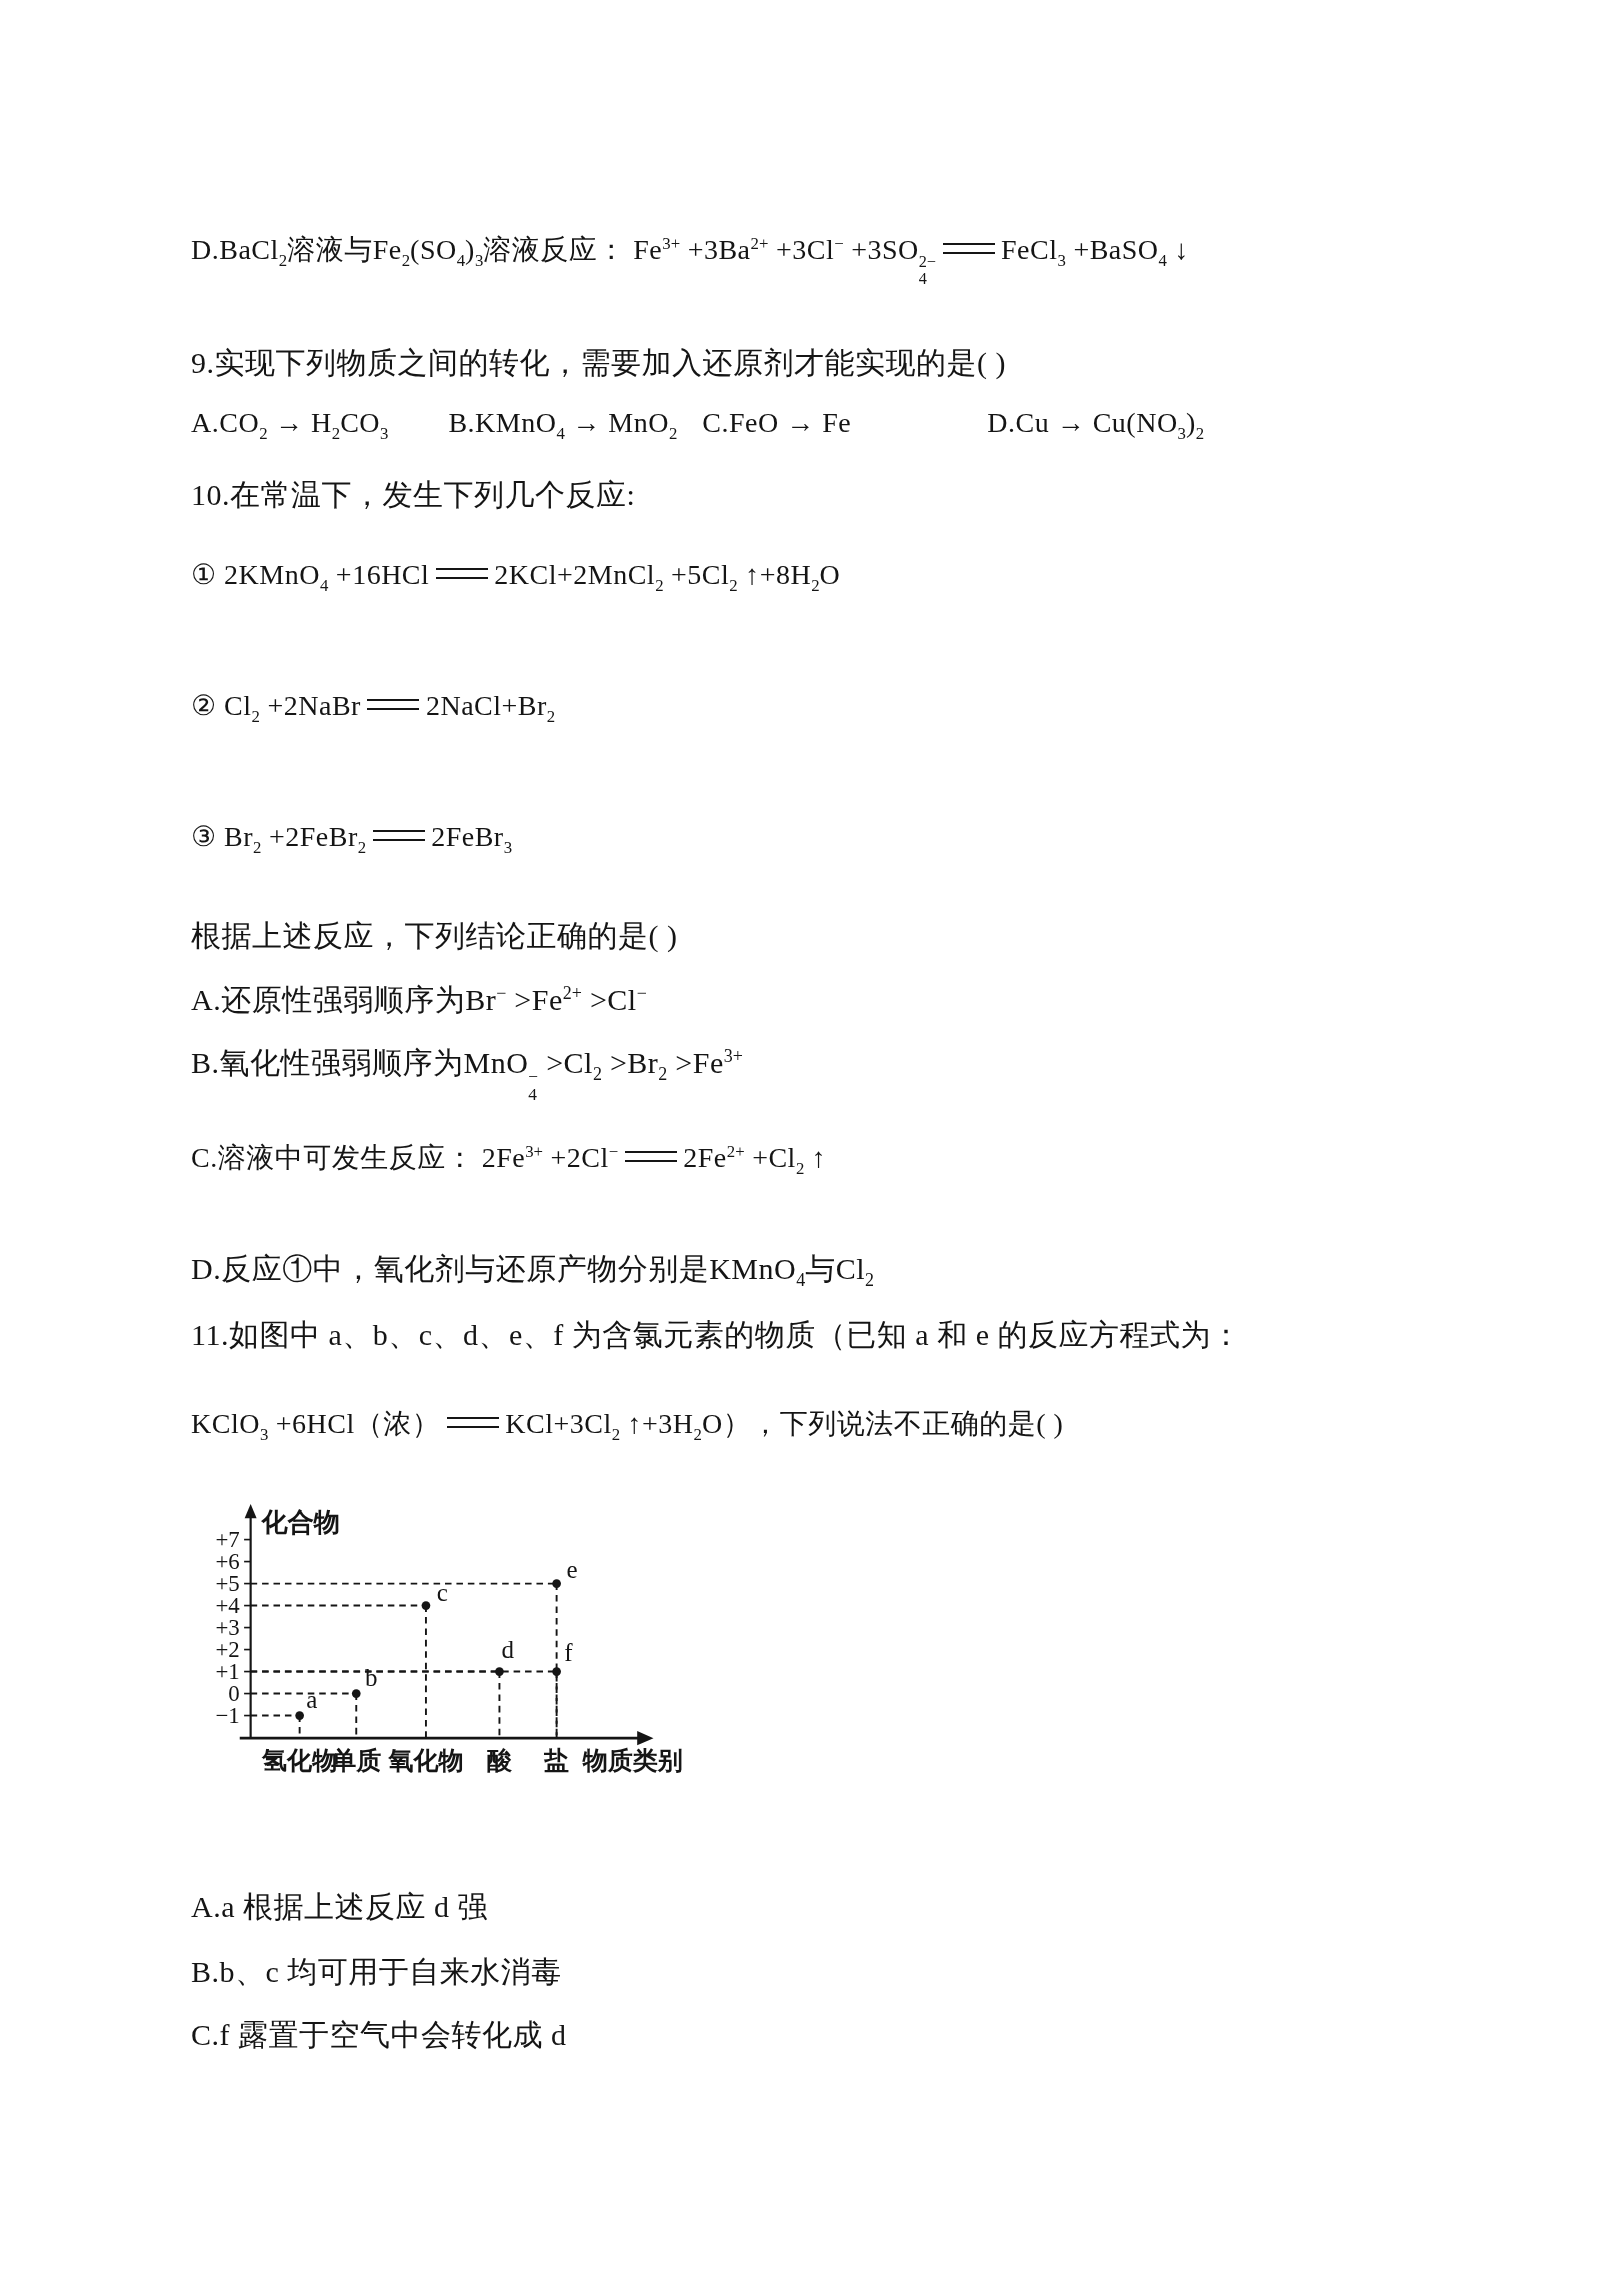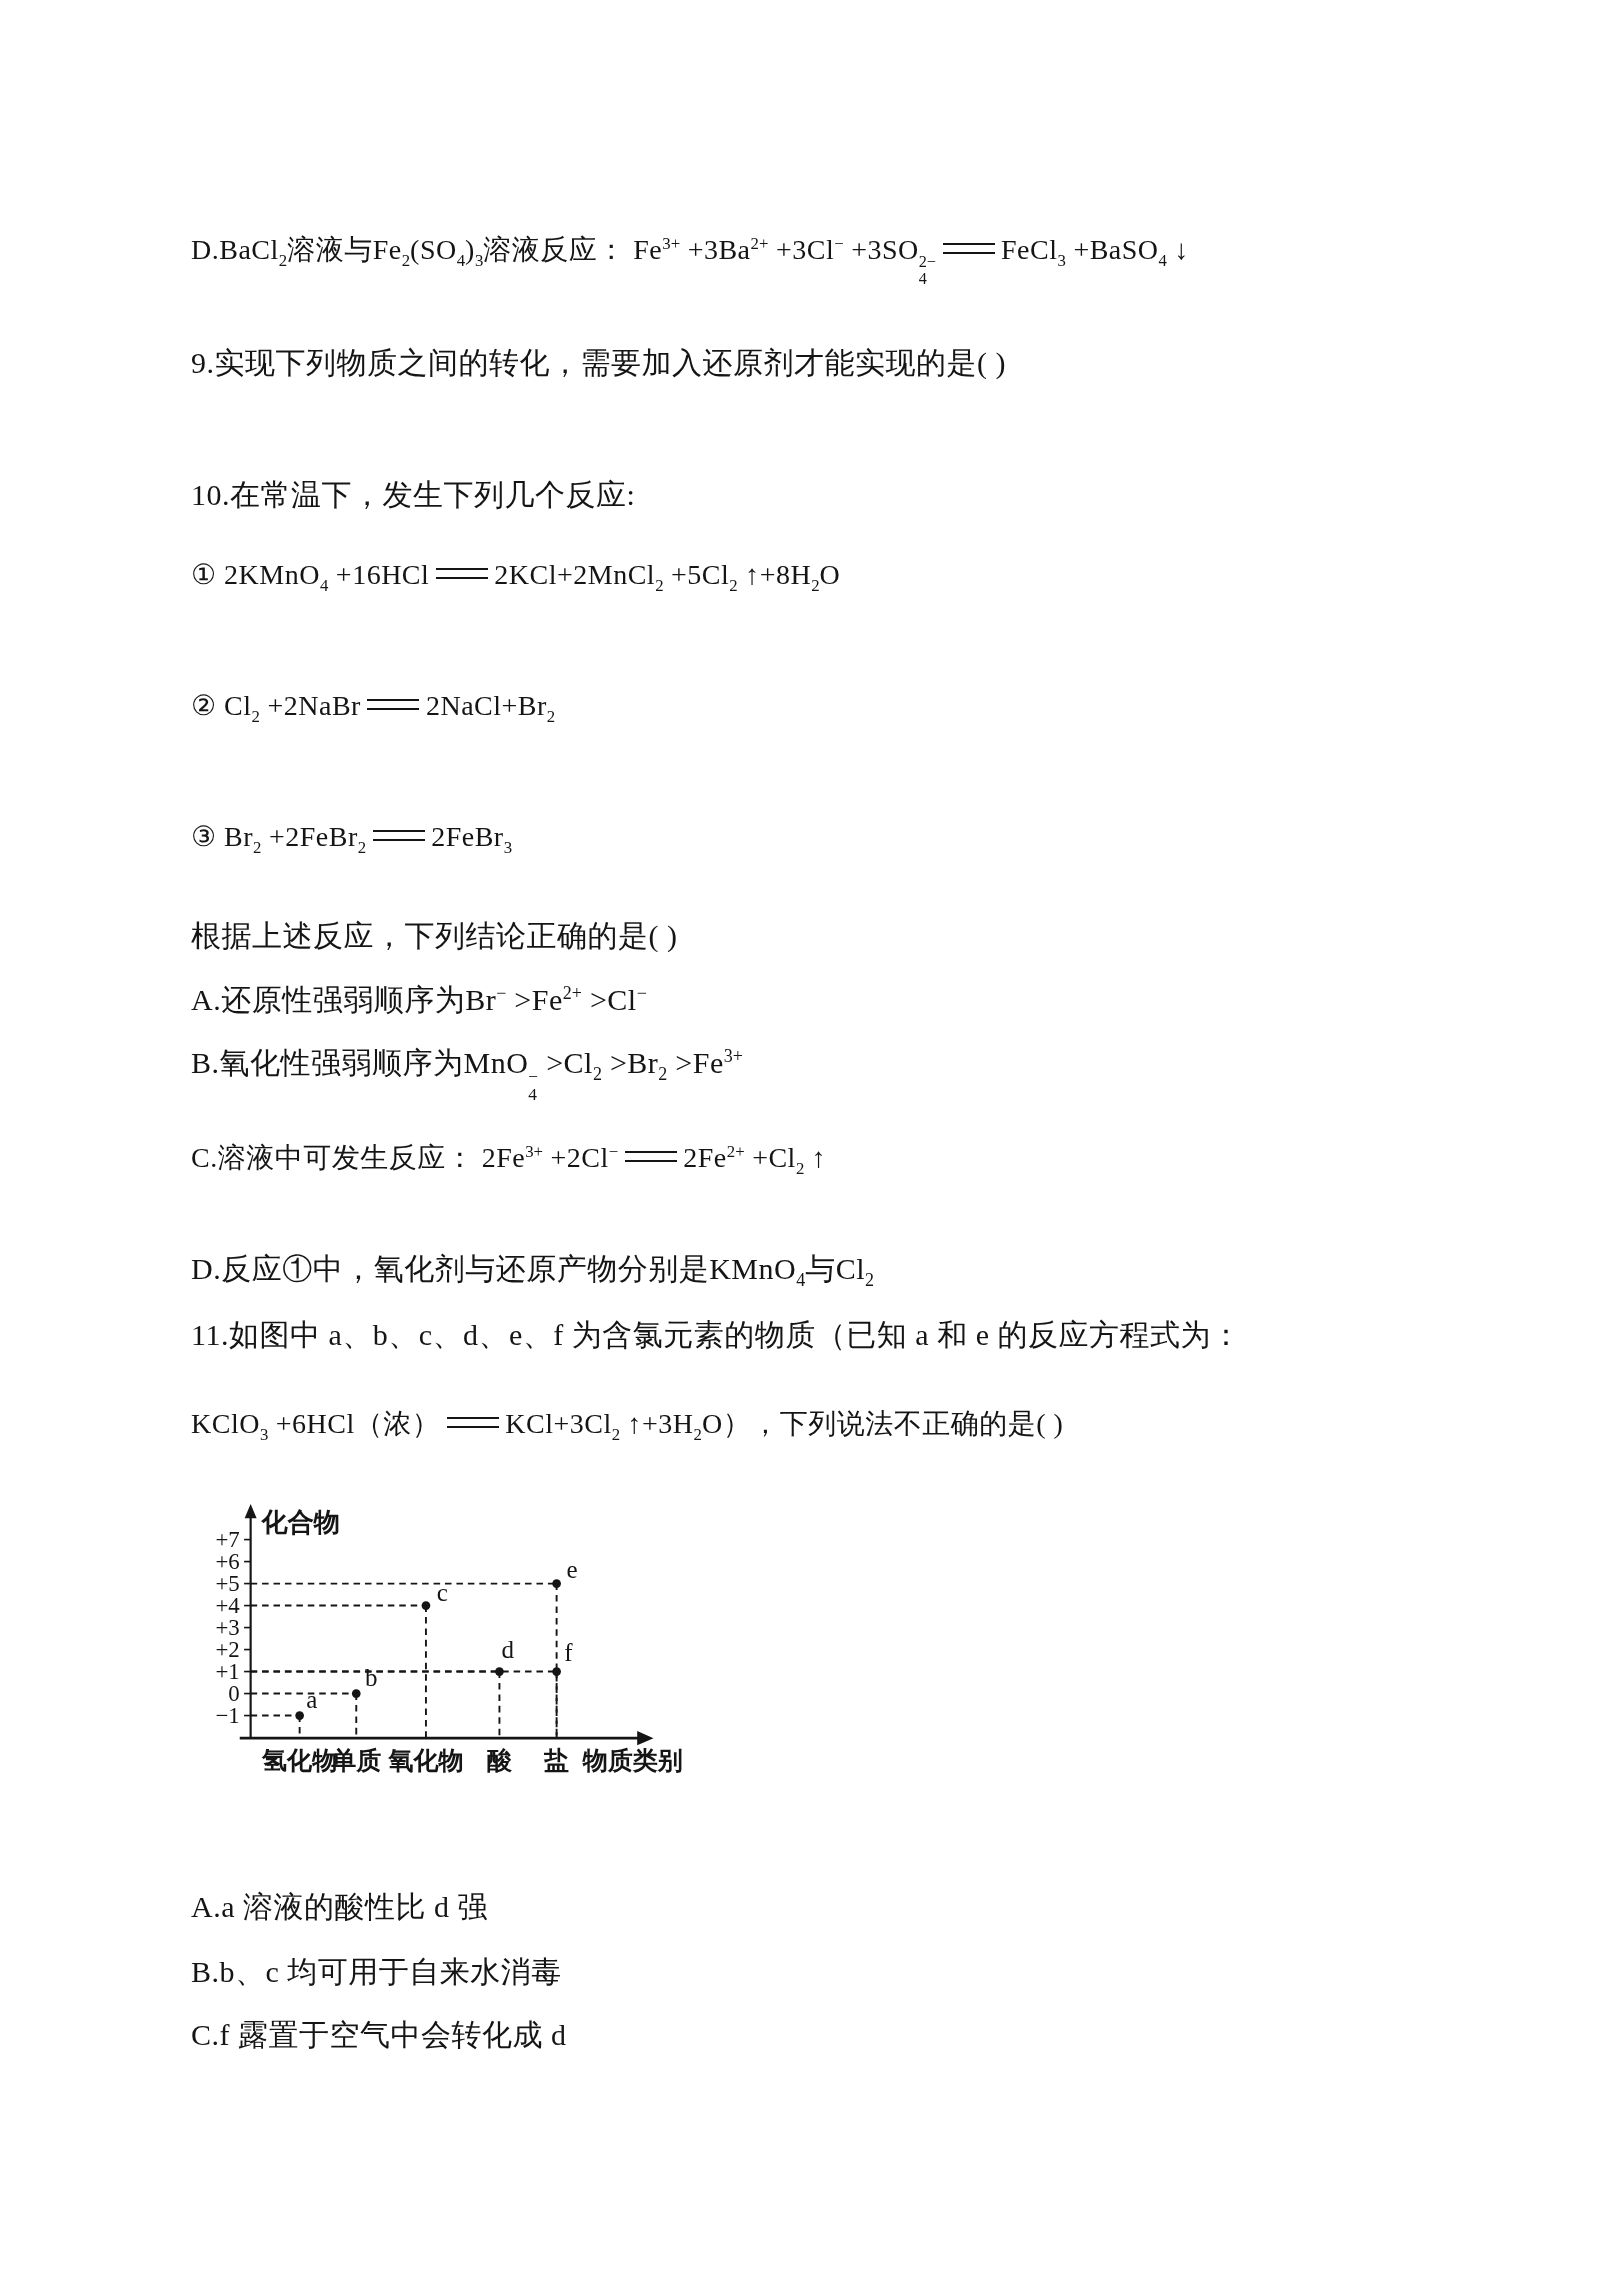--- a/index.html
+++ b/index.html
@@ -39,20 +39,23 @@
 
 <div class="page">
 
   <div class="line eqline" id="l-d8" style="top:232px">D.BaCl<sub>2</sub>溶液与Fe<sub>2</sub>(SO<sub>4</sub>)<sub>3</sub>溶液反应： Fe<sup>3+</sup> +3Ba<sup>2+</sup> +3Cl<sup>−</sup> +3SO<span class="ss">
         <span>2−</span>
         <span>4</span>
       </span><span class="dbleq"></span>FeCl<sub>3</sub> +BaSO<sub>4</sub> ↓</div>
 
   <div class="line" id="l-q9" style="top:344px">9.实现下列物质之间的转化，需要加入还原剂才能实现的是( )</div>
 
+  <div class="line eqline" id="l-q9o" style="top:405px">
+    <span class="optgap-a">A.CO<sub>2</sub> → H<sub>2</sub>CO<sub>3</sub></span><span class="optgap-b">B.KMnO<sub>4</sub> → MnO<sub>2</sub></span><span class="optgap-c">C.FeO → Fe</span><span>D.Cu → Cu(NO<sub>3</sub>)<sub>2</sub></span>
+  </div>
 
   <div class="line" id="l-q10" style="top:476px">10.在常温下，发生下列几个反应:</div>
 
   <div class="line eqline" id="l-eq1" style="top:557px">① 2KMnO<sub>4</sub> +16HCl<span class="dbleq"></span>2KCl+2MnCl<sub>2</sub> +5Cl<sub>2</sub> ↑+8H<sub>2</sub>O</div>
   <div class="line eqline" id="l-eq2" style="top:688px">② Cl<sub>2</sub> +2NaBr<span class="dbleq"></span>2NaCl+Br<sub>2</sub></div>
   <div class="line eqline" id="l-eq3" style="top:819px">③ Br<sub>2</sub> +2FeBr<sub>2</sub><span class="dbleq"></span>2FeBr<sub>3</sub></div>
 
   <div class="line" id="l-st2" style="top:917px">根据上述反应，下列结论正确的是( )</div>
   <div class="line" id="l-q10a" style="top:981px">A.还原性强弱顺序为Br<sup>−</sup> &gt;Fe<sup>2+</sup> &gt;Cl<sup>−</sup></div>
   <div class="line" id="l-q10b" style="top:1044px">B.氧化性强弱顺序为MnO<span class="ss">
@@ -116,18 +119,18 @@
         <text x="420" y="180.4" font-size="46" text-anchor="start" font-family="&quot;Liberation Serif&quot;,&quot;DejaVu Serif&quot;,serif" font-weight="normal">c</text>
         <circle cx="535" cy="309.6" r="8" fill="#151515"></circle>
         <text x="539" y="285.6" font-size="46" text-anchor="start" font-family="&quot;Liberation Serif&quot;,&quot;DejaVu Serif&quot;,serif" font-weight="normal">d</text>
         <circle cx="640" cy="148" r="8" fill="#151515"></circle>
         <text x="658" y="138" font-size="46" text-anchor="start" font-family="&quot;Liberation Serif&quot;,&quot;DejaVu Serif&quot;,serif" font-weight="normal">e</text>
         <circle cx="640" cy="309.6" r="8" fill="#151515"></circle>
         <text x="654" y="289.6" font-size="46" text-anchor="start" font-family="&quot;Liberation Serif&quot;,&quot;DejaVu Serif&quot;,serif" font-weight="normal">f</text>
       </svg>
   </div>
 
-  <div class="line" id="l-q11a" style="top:1888px">A.a 溶液的酸性比 d 强</div>
+  <div class="line" id="l-q11a" style="top:1888px">A.a 根据上述反应 d 强</div>
   <div class="line" id="l-q11b" style="top:1953px">B.b、c 均可用于自来水消毒</div>
   <div class="line" id="l-q11c" style="top:2016px">C.f 露置于空气中会转化成 d</div>
 
 </div>
 
 
 </body></html>

